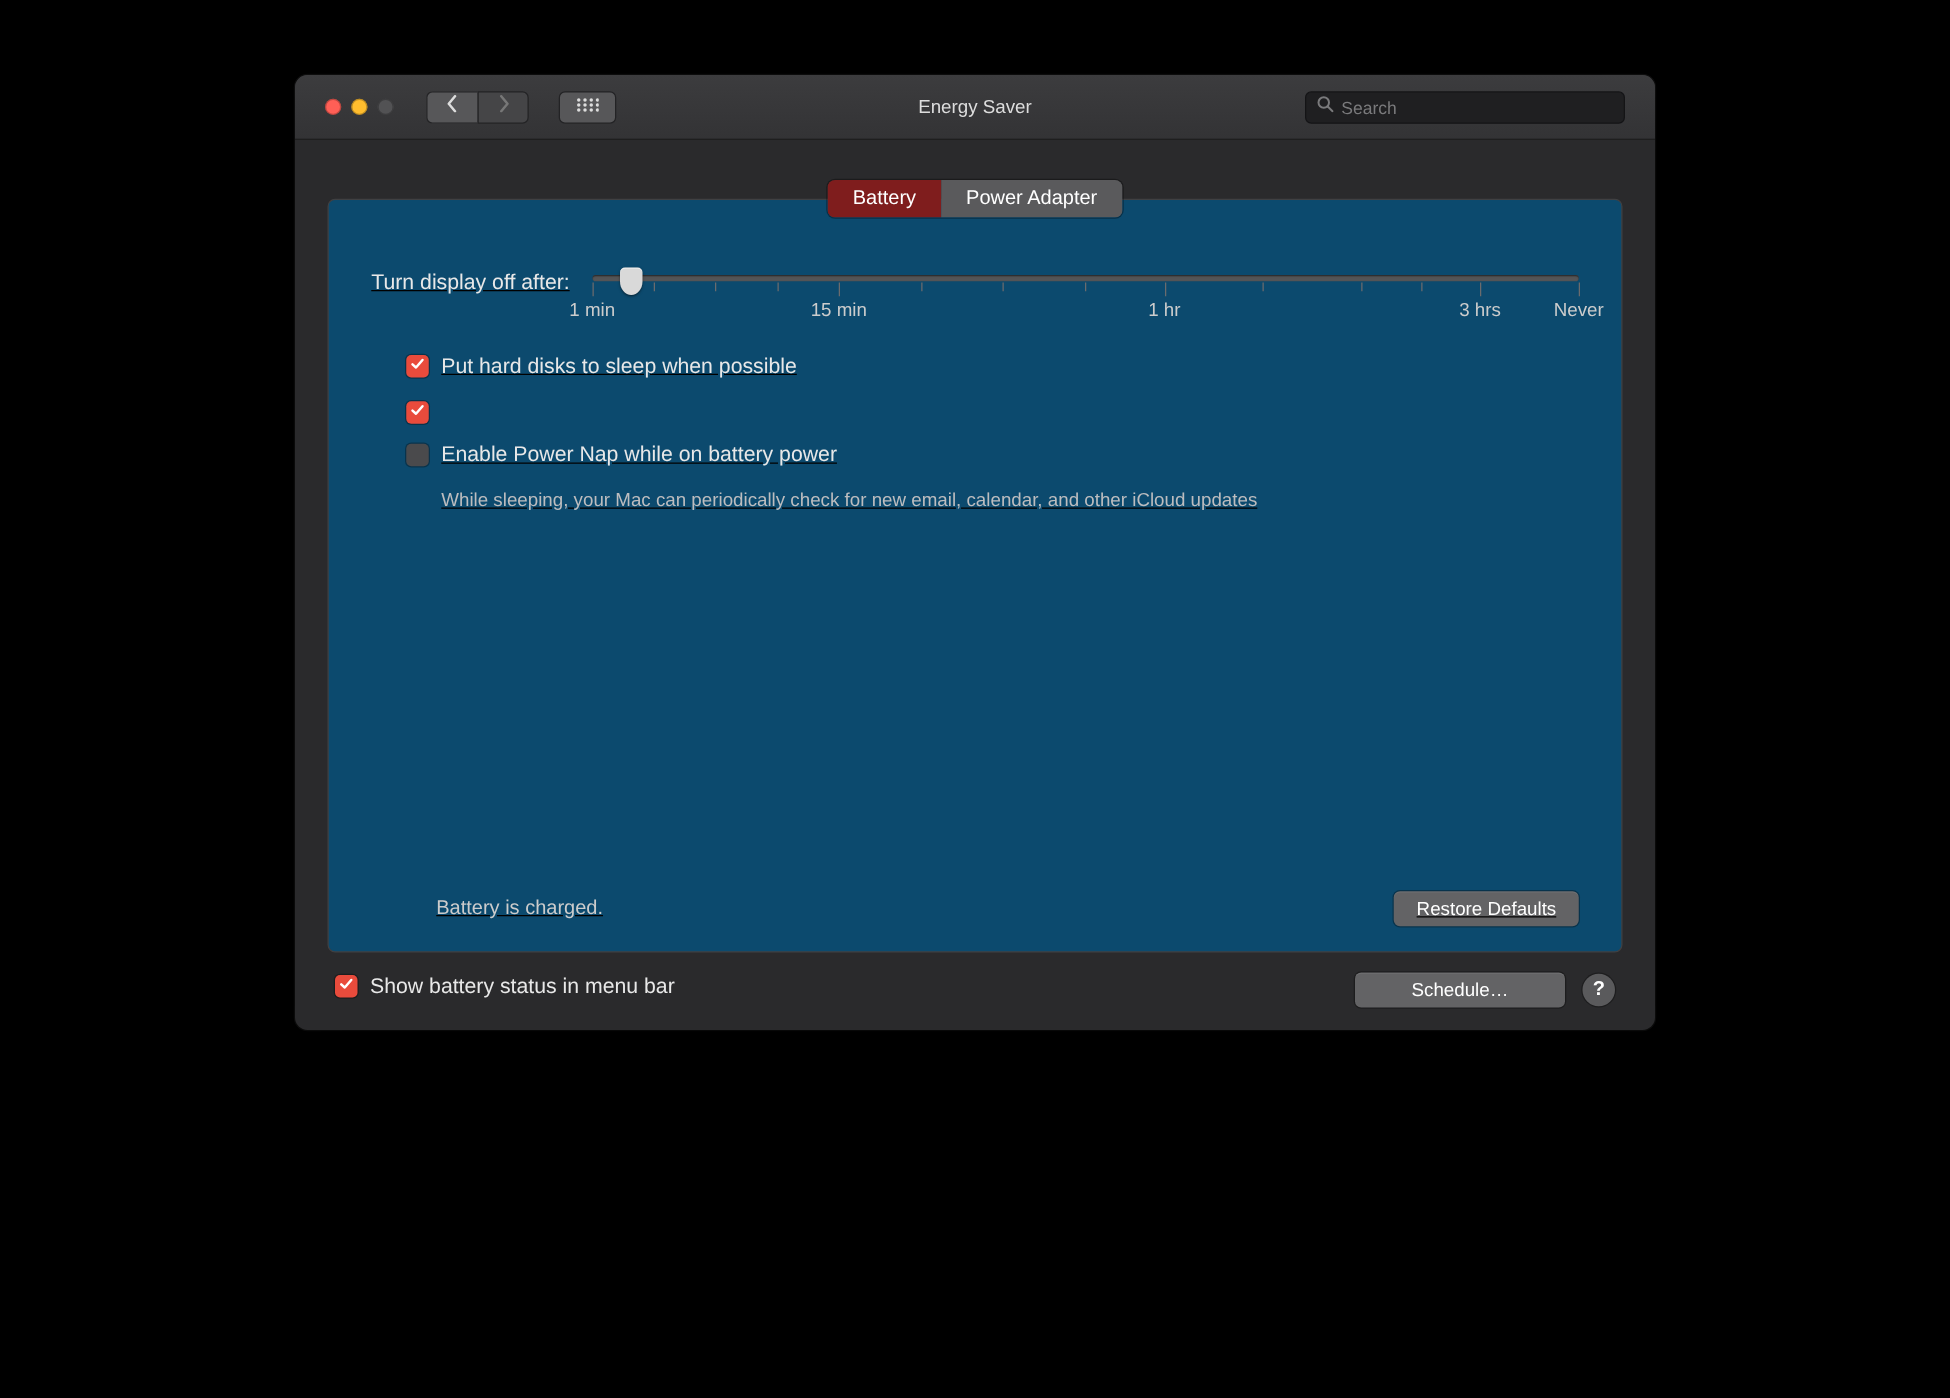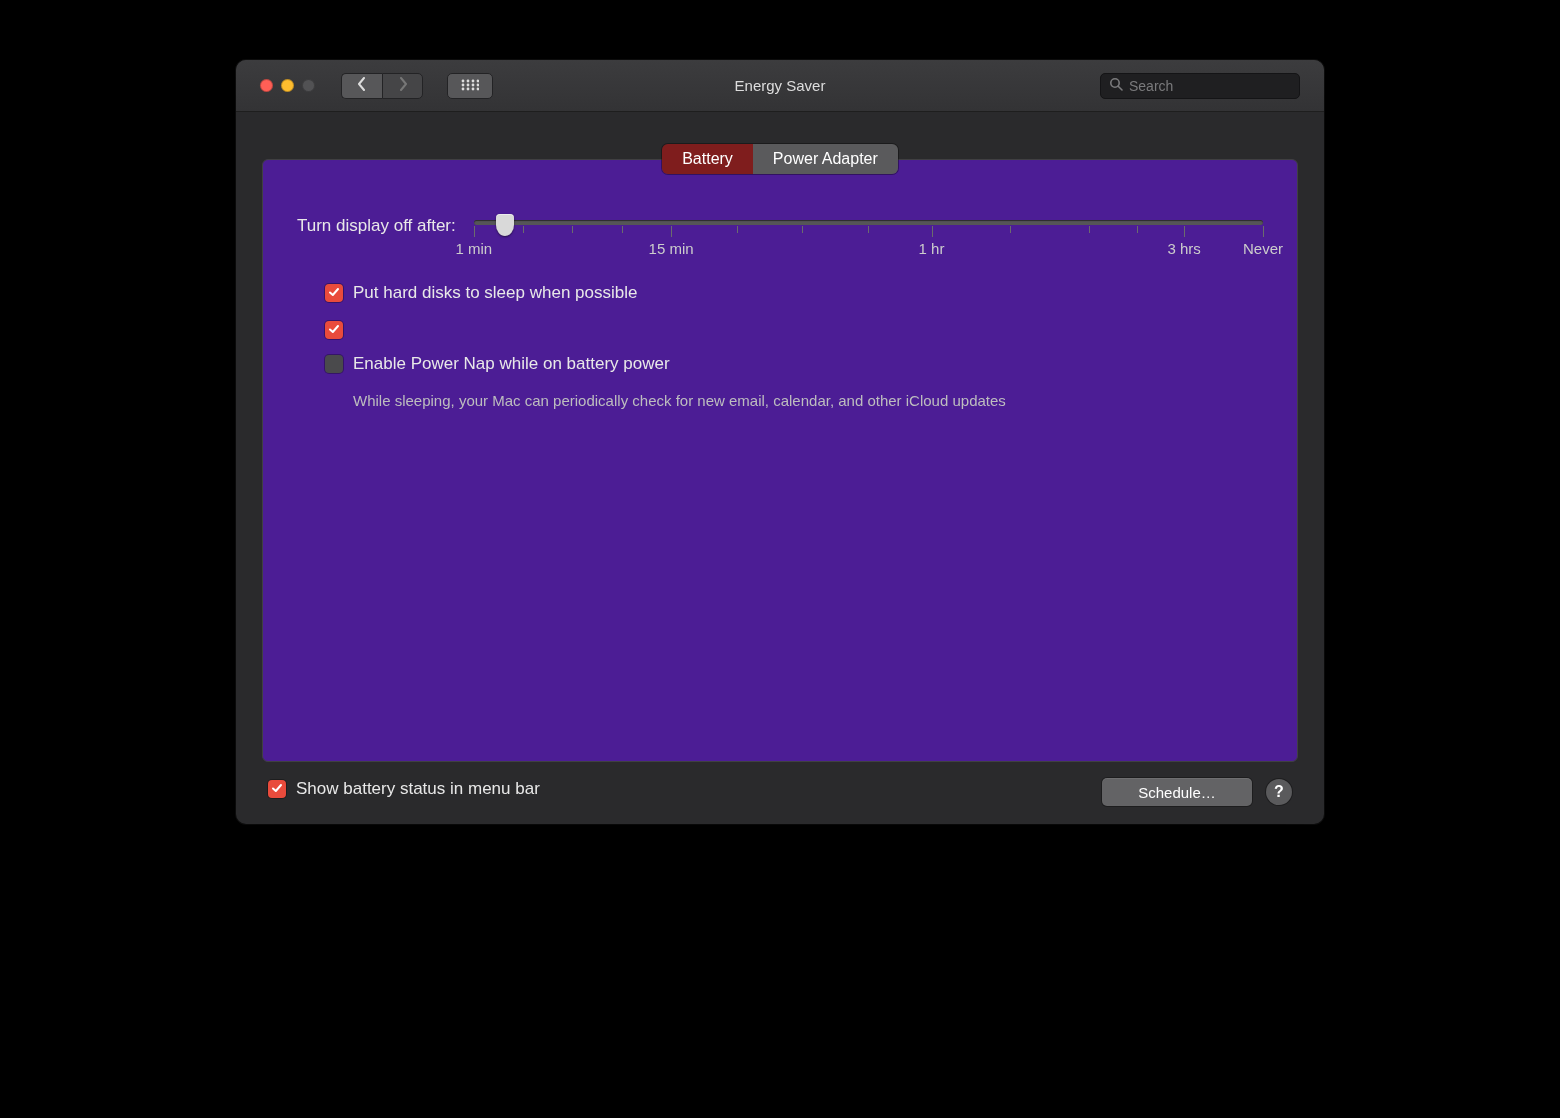--- a/index.html
+++ b/index.html
@@ -55,21 +55,21 @@
     width: 46px; height: 26px; margin-left: 14px;
     background: #575759; border: 1px solid #232325; border-radius: 5px;
     display:flex;align-items:center;justify-content:center;
   }
   .grid-btn svg { width: 18px; height: 12px; }
   .title {
     position:absolute; left:0; right:0; text-align:center;
     color:#ddd; font-size:15px; font-weight:500; pointer-events:none;
   }
   .search-wrap {
-    margin-left:auto; width:200px; height:26px;
+    margin-left:auto; width:256px; height:26px;
     background:#1f1f21; border:1px solid #141416; border-radius:5px;
     display:flex; align-items:center; padding:0 8px; gap:6px;
   }
   .search-wrap svg { width:14px; height:14px; flex:none; }
   .search-input {
     background:transparent; border:none; outline:none;
     color:#bbb; font-size:14px; width:100%;
   }
   .search-input::placeholder { color:#7a7a7c; }
 
@@ -83,24 +83,25 @@
   .seg-btn {
     height:30px; padding:0 20px; font-size:16px; color:#fff;
     display:flex; align-items:center; border:none; cursor:pointer;
   }
   .seg-active   { background:#7f1d1d; font-weight:500; }
   .seg-inactive { background:#5a5a5c; }
 
   .panel {
     margin-top:-15px; flex:1;
     border:1px solid #404042; border-radius:6px;
-    background:#4c1d95;
+    background:#0c4a6e;
     padding: 56px 34px 20px 34px;
     display:flex; flex-direction:column;
     position: relative;
+    text-decoration: underline;
   }
 
   .slider-row { display:flex; align-items:flex-start; gap:18px; }
   .slider-label { color:#e8e8e8; font-size:17px; white-space:nowrap; padding-top:0px;}
   .slider-area { flex:1; position:relative; padding-top:4px; }
   .track {
     height:5px; background:#555557; border-radius:3px; position:relative;
     box-shadow: inset 0 1px 1px rgba(0,0,0,0.5);
   }
   .tick { position:absolute; top:6px; width:1px; height:11px; background:#6b6b6d; }
@@ -262,31 +263,35 @@
         </div>
         <div class="check-row">
           <div class="checkbox unchecked"></div>
           <div>
             <div class="check-text">Enable Power Nap while on battery power</div>
             <div class="check-sub">While sleeping, your Mac can periodically check for new email, calendar, and other iCloud updates</div>
           </div>
         </div>
       </div>
 
+      <div class="panel-footer">
+        <div class="status-text">Battery is charged.</div>
+        <button class="btn">Restore Defaults</button>
+      </div>
     </div>
 
     <div class="bottom-row">
       <div class="checkbox checked">
         <span><svg viewBox="0 0 12 12">
               <path d="M2 6.5 L4.8 9 L10 3" stroke="#fff" stroke-width="2" fill="none" stroke-linecap="round" stroke-linejoin="round"></path>
             </svg></span>
       </div>
       <div class="check-text">Show battery status in menu bar</div>
       <div style="margin-left:auto; display:flex; align-items:center;">
-        <button class="btn" style="width:150px;">Schedule…</button>
+        <button class="btn" style="width:168px;">Schedule…</button>
         <div class="help-btn">
           <span>?</span>
         </div>
       </div>
     </div>
 
   </div>
 </div>
 
 </body></html>

